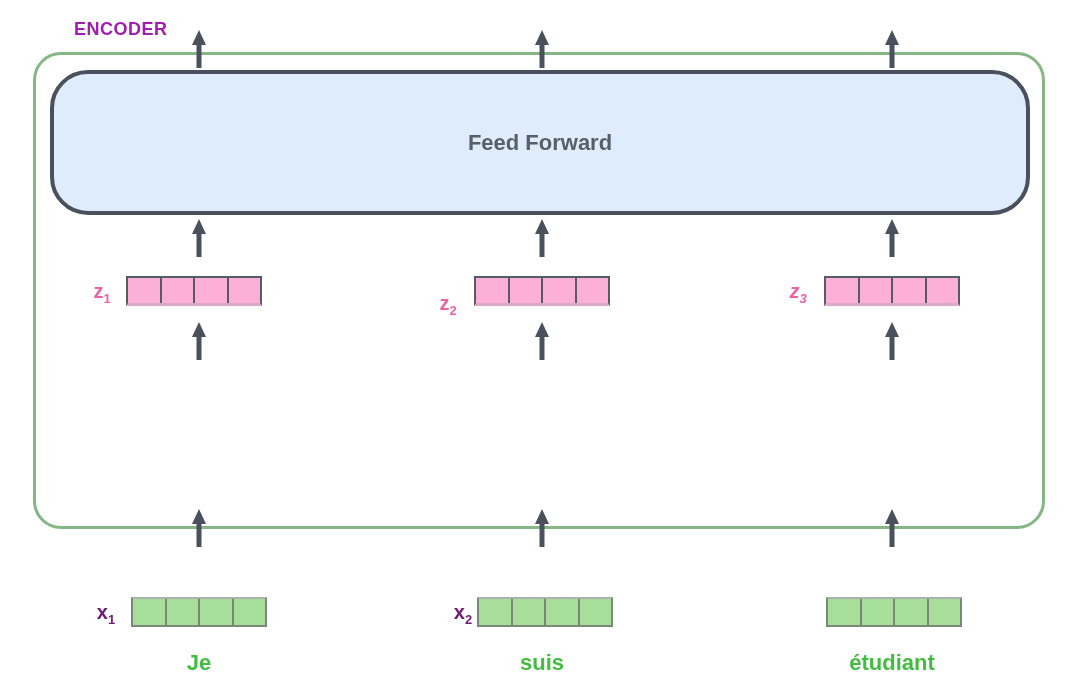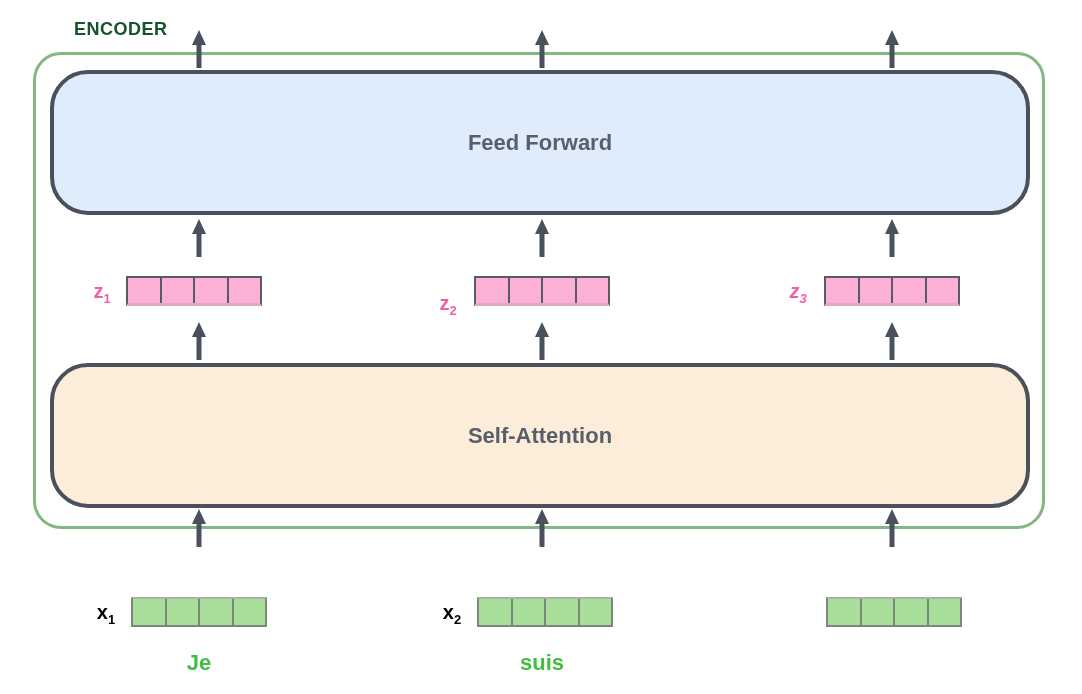--- a/index.html
+++ b/index.html
@@ -2,21 +2,21 @@
 <html><head>
 <meta charset="utf-8">
 <style>
   html,body{margin:0;padding:0;background:#ffffff;}
   .canvas{
     position:relative;width:1082px;height:694px;background:#ffffff;overflow:hidden;
     font-family:"Liberation Sans","DejaVu Sans",sans-serif;
   }
   .encoder-label{
     position:absolute;left:74px;top:19px;
-    font-size:18px;font-weight:600;letter-spacing:0.5px;color:#14532d;
+    font-size:18px;font-weight:600;letter-spacing:0.5px;color:#a21caf;
   }
   .encoder-box{
     position:absolute;left:33px;top:52px;width:1012px;height:477px;
     border:3.5px solid #85B785;border-radius:28px;box-sizing:border-box;background:transparent;
   }
   .block{
     position:absolute;left:50px;width:980px;height:145px;box-sizing:border-box;
     border:4px solid #4A515C;border-radius:38px;
     display:flex;align-items:center;justify-content:center;
     font-size:22px;font-weight:600;color:#595F6A;
@@ -30,39 +30,36 @@
   .cell{flex:1;}
   .pink .cell{border-right:2px solid #565C66;}
   .green .cell{border-right:2px solid #7A887A;}
   .cell:last-child{border-right:none !important;}
   .vec-label{
     position:absolute;width:40px;text-align:center;
     font-size:20px;font-weight:bold;line-height:30px;
   }
   .vec-label sub{font-size:13px;line-height:0;}
   .vec-label.pink-t{color:#ED62A7;}
-  .vec-label.green-t{color:#000000;}
+  .vec-label.green-t{color:#701a75;}
   .word{
     position:absolute;top:650px;width:200px;text-align:center;
     font-size:22px;font-weight:bold;color:#42BD42;
   }
 </style>
 </head>
 <body>
 
 <div class="canvas">
 
   <div class="encoder-label">ENCODER</div>
   <div class="encoder-box"></div>
 
   <div class="block ff">
     <span>Feed Forward</span>
-  </div>
-  <div class="block sa">
-    <span>Self-Attention</span>
   </div>
 
   <svg class="arrow" style="left:191px;top:30px;" viewBox="0 0 16 38">
       <polygon points="8,0 15,15 10.5,15 10.5,38 5.5,38 5.5,15 1,15" fill="#4A515C"></polygon>
     </svg>
   <svg class="arrow" style="left:534px;top:30px;" viewBox="0 0 16 38">
       <polygon points="8,0 15,15 10.5,15 10.5,38 5.5,38 5.5,15 1,15" fill="#4A515C"></polygon>
     </svg>
   <svg class="arrow" style="left:884px;top:30px;" viewBox="0 0 16 38">
       <polygon points="8,0 15,15 10.5,15 10.5,38 5.5,38 5.5,15 1,15" fill="#4A515C"></polygon>
@@ -123,32 +120,33 @@
   </div>
 
   <div class="vec-label green-t" style="left:86px;top:597px;"><span>x</span><sub>1</sub></div>
   <div class="vector green" style="left:131px;top:597px;">
     <div class="cell"></div>
       <div class="cell"></div>
       <div class="cell"></div>
       <div class="cell"></div>
   </div>
 
-  <div class="vec-label green-t" style="left:432px;top:597px;"><span>x</span><sub>2</sub></div>
+  <div class="vec-label green-t" style="left:443px;top:597px;"><span>x</span><sub>2</sub></div>
   <div class="vector green" style="left:477px;top:597px;">
     <div class="cell"></div>
       <div class="cell"></div>
       <div class="cell"></div>
       <div class="cell"></div>
   </div>
 
   <div class="vec-label green-t" style="left:818px;top:597px;"><span>x</span><sub>3</sub></div>
   <div class="vector green" style="left:826px;top:597px;">
     <div class="cell"></div>
       <div class="cell"></div>
       <div class="cell"></div>
       <div class="cell"></div>
   </div>
 
   <div class="word" style="left:99px;">Je</div>
   <div class="word" style="left:442px;">suis</div>
+  <div class="word" style="left:792px;">étudiant</div>
 
 </div>
 
 </body></html>

